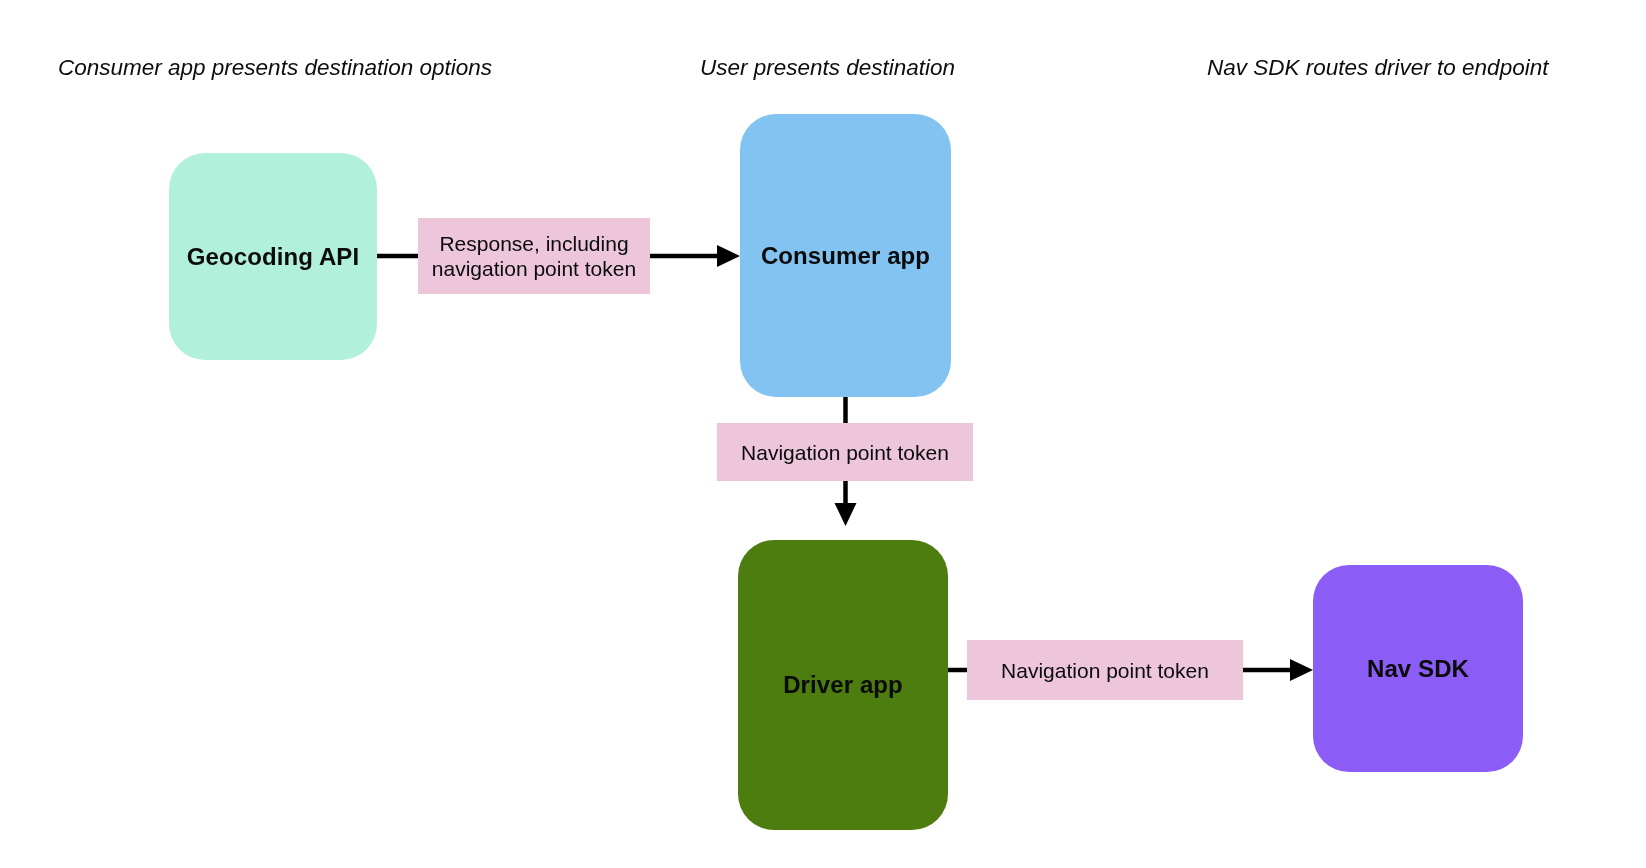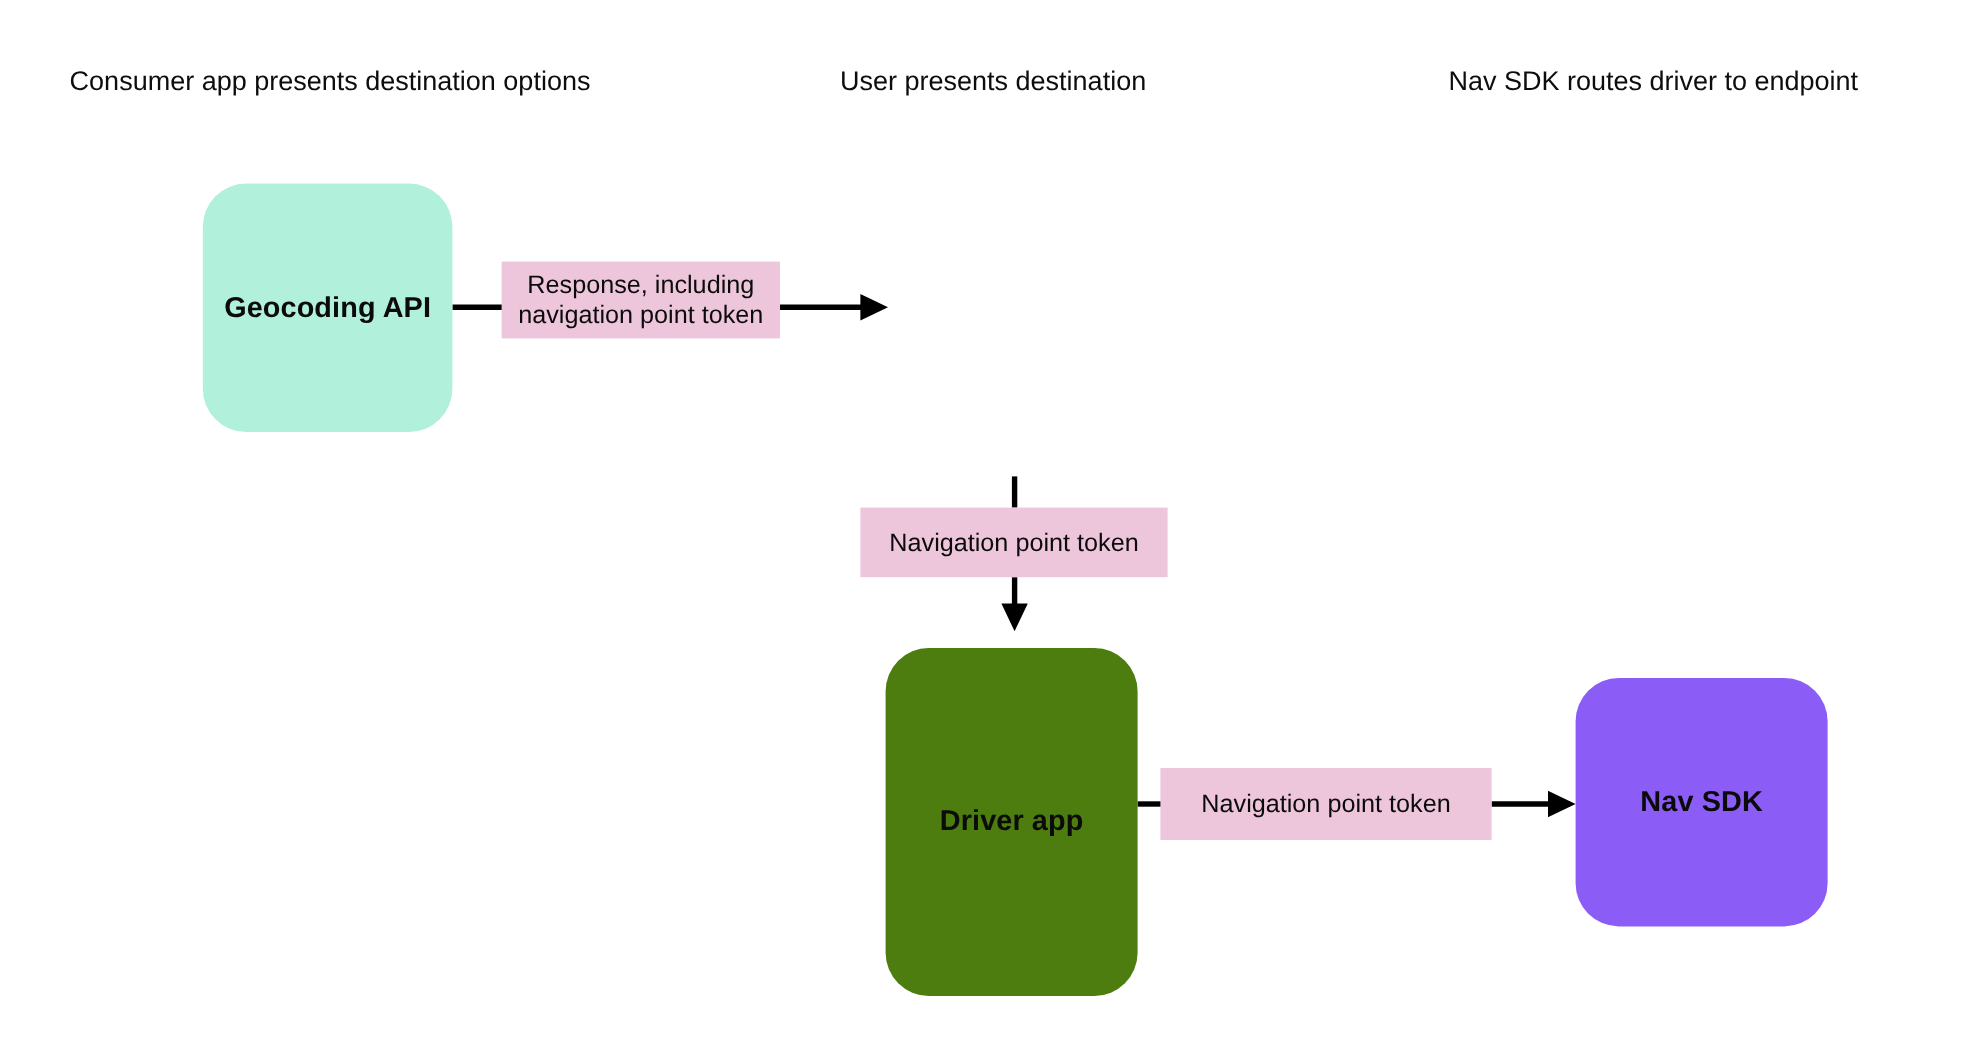--- a/index.html
+++ b/index.html
@@ -32,20 +32,21 @@
     stroke: none;
   }
   .col-header {
     position: absolute;
     top: 53px;
     font-size: 22.5px;
     line-height: 30px;
     font-weight: 400;
     color: #0d0d0d;
     white-space: nowrap;
+    font-style: italic;
   }
   .node {
     position: absolute;
     border-radius: 36px;
     display: flex;
     align-items: center;
     justify-content: center;
   }
   .node .node-label {
     font-size: 24px;
@@ -89,30 +90,33 @@
   </svg>
 
   <div class="col-header" style="left:58px;">Consumer app presents destination options</div>
   <div class="col-header" style="left:700px;">User presents destination</div>
   <div class="col-header" style="left:1207px;">Nav SDK routes driver to endpoint</div>
 
   <div class="node" style="left: 169px; top: 153px; width: 208px; height: 207px; background-color: rgb(177, 240, 219);">
     <span class="node-label">Geocoding API</span>
   </div>
 
+  <div class="node" style="left: 740px; top: 114px; width: 211px; height: 283px; background-color: rgb(130, 195, 241);">
+    <span class="node-label">Consumer app</span>
+  </div>
 
   <div class="node" style="left: 738px; top: 540px; width: 210px; height: 290px; background-color: #4d7c0f;">
     <span class="node-label">Driver app</span>
   </div>
 
   <div class="node" style="left: 1313px; top: 565px; width: 210px; height: 207px; background-color: #8b5cf6;">
     <span class="node-label">Nav SDK</span>
   </div>
 
-  <div class="edge-label" style="left: 418px; top: 218px; width: 232px; height: 64px; background-color: rgb(237, 198, 220);">
+  <div class="edge-label" style="left: 418px; top: 218px; width: 232px; height: 76px; background-color: rgb(237, 198, 220);">
     <span>Response, including navigation point token</span>
   </div>
 
   <div class="edge-label" style="left: 717px; top: 423px; width: 256px; height: 58px; background-color: rgb(237, 198, 220);">
     <span>Navigation point token</span>
   </div>
 
   <div class="edge-label" style="left: 967px; top: 640px; width: 276px; height: 60px; background-color: rgb(237, 198, 220);">
     <span>Navigation point token</span>
   </div>

